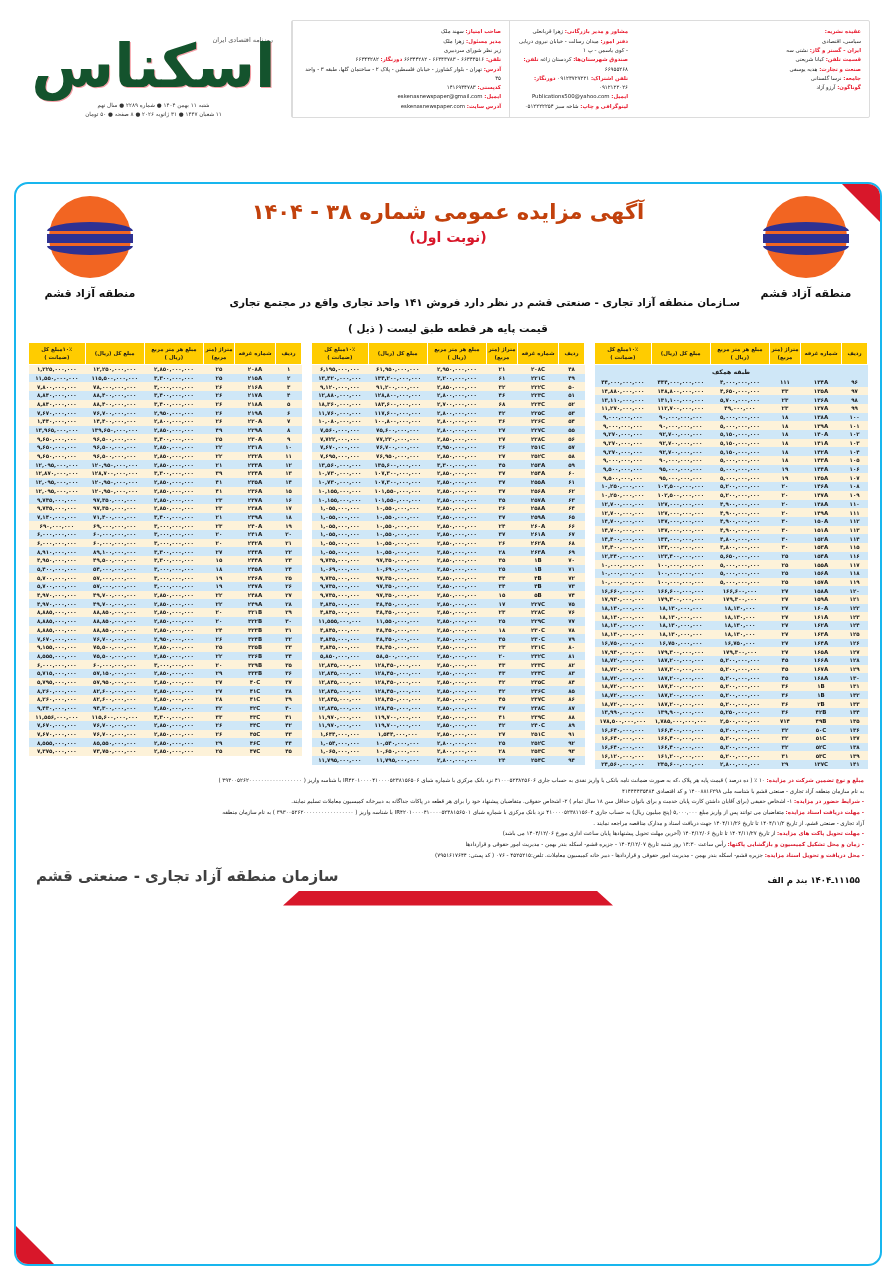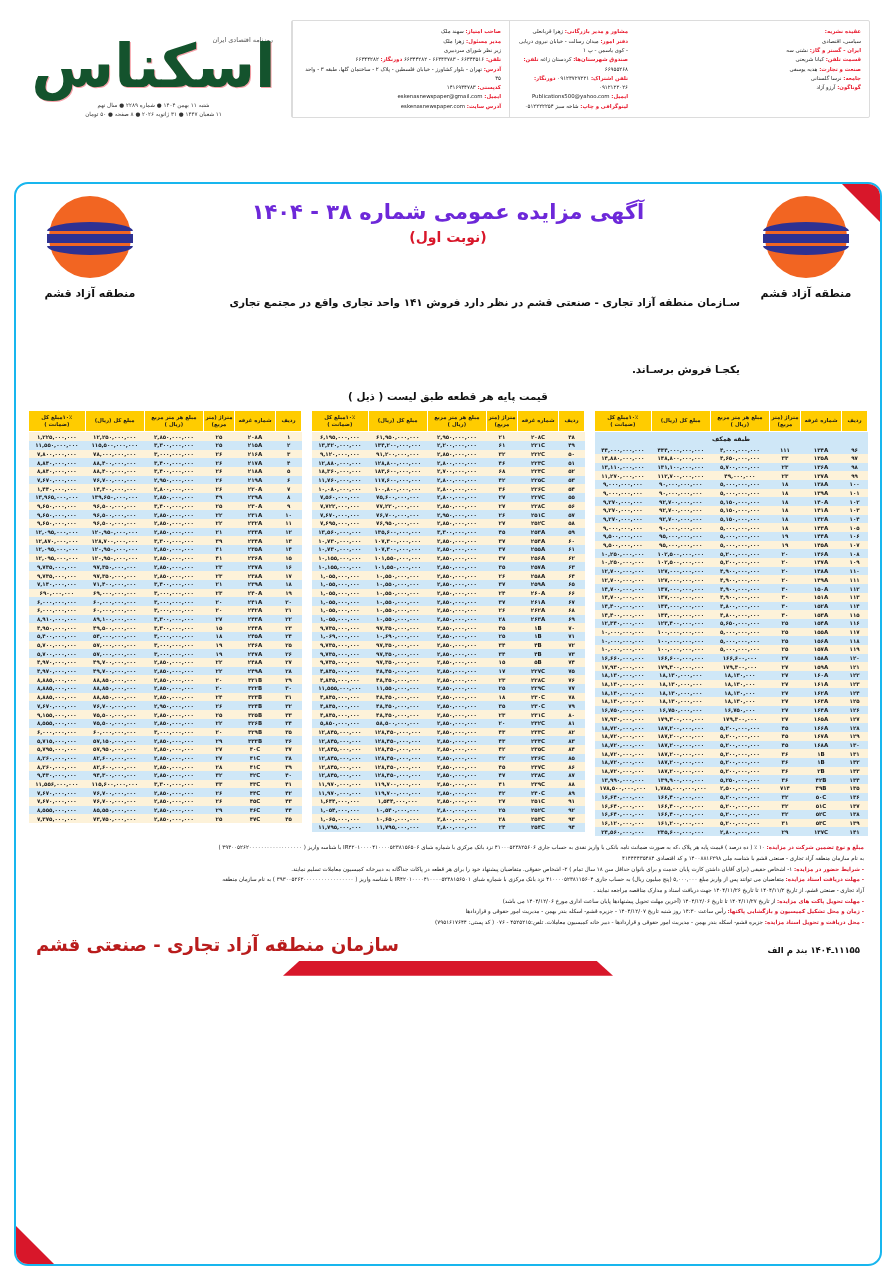--- a/index.html
+++ b/index.html
@@ -45,21 +45,21 @@
   .qlogo{width:120px;display:flex;flex-direction:column;align-items:center;flex:none;}
   .qlogo-mark{position:relative;width:82px;height:82px;}
   .qcircle{position:absolute;inset:0;border-radius:50%;background:#f26522;}
   .qwave{position:absolute;left:-2px;right:-2px;height:9px;background:#2e3192;}
   .qwave.w1{top:26px;border-radius:50% 50% 50% 50%/ 100% 100% 0 0;}
   .qwave.w2{top:38px;}
   .qwave.w3{top:50px;border-radius:50% 50% 50% 50%/ 0 0 100% 100%;}
   .qlogo-text{font-size:11px;font-weight:bold;color:#111;margin-top:9px;white-space:nowrap;}
 
   .ad-title-col{flex:1;text-align:center;padding:4px 6px 0 6px;}
-  .ad-title{font-size:21px;font-weight:bold;color:#6d28d9;letter-spacing:-.3px;}
+  .ad-title{font-size:21px;font-weight:bold;color:#c2410c;letter-spacing:-.3px;}
   .ad-sub{font-size:14px;font-weight:bold;color:#d8172a;margin-top:5px;}
   .ad-body{font-size:10.4px;font-weight:bold;color:#111;line-height:1.95;margin-top:6px;text-align:justify;}
   .ad-body .ln{display:block;margin-top:47px;}
   .ad-note{font-size:10.4px;font-weight:bold;color:#111;margin-top:10px;text-align:center;}
 
   
   .tables{display:flex;flex-direction:row-reverse;gap:9px;padding:8px 12px 0 12px;}
   .tcol{flex:1;min-width:0;}
   table{width:100%;border-collapse:collapse;table-layout:fixed;}
   thead th{
@@ -79,21 +79,21 @@
   .c-unit{width:22%;}
   .c-total{width:22%;}
   .c-dep{width:21%;}
 
   
   .terms{padding:6px 16px 0 16px;font-size:5.5px;line-height:1.95;color:#111;text-align:justify;}
   .terms p{margin:0;}
   .terms .h{color:#d8172a;font-weight:bold;}
 
   .footer{margin-top:6px;display:flex;flex-direction:row-reverse;align-items:flex-end;justify-content:space-between;padding:0 20px 0 20px;}
-  .footer-org{font-size:18px;font-weight:bold;color:#b91c1c;}
+  .footer-org{font-size:15px;font-weight:bold;color:#404040;}
   .footer-ref{font-size:8.5px;font-weight:bold;color:#111;text-align:center;}
   .footer-bar{margin:6px auto 0 auto;width:330px;height:15px;background:#d8172a;
     clip-path:polygon(5% 0,95% 0,100% 100%,0 100%);}
 </style>
 </head>
 <body>
 
 <div class="page">
 
   <div class="masthead">
@@ -180,21 +180,20 @@
           <div class="qwave w3"></div>
         </div>
         <div class="qlogo-text">منطقه آزاد قشم</div>
       </div>
 
       <div class="ad-title-col">
         <div class="ad-title">آگهی مزایده عمومی شماره ۳۸ - ۱۴۰۴</div>
         <div class="ad-sub">(نوبت اول)</div>
         <div class="ad-body">
           <span class="ln">سـازمان منطقه آزاد تجاری - صنعتی قشم در نظر دارد  فروش ۱۴۱ واحد تجاری  واقع در مجتمع تجاری</span>
-          <span class="ln">یکجـا فروش برسـاند.</span>
         </div>
         <div class="ad-note">قیمت پایه هر قطعه طبق لیست ( ذیل )</div>
       </div>
 
       <div class="qlogo">
         <div class="qlogo-mark">
           <div class="qcircle"></div>
           <div class="qwave w1"></div>
           <div class="qwave w2"></div>
           <div class="qwave w3"></div>

